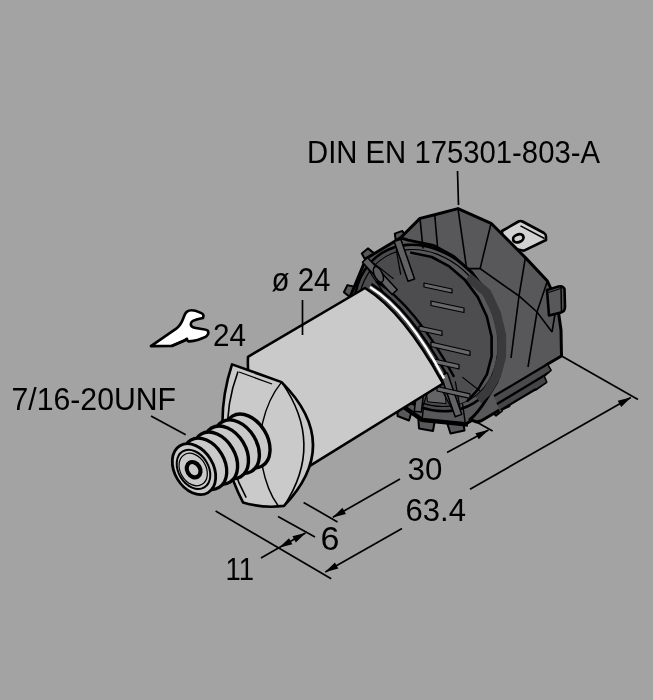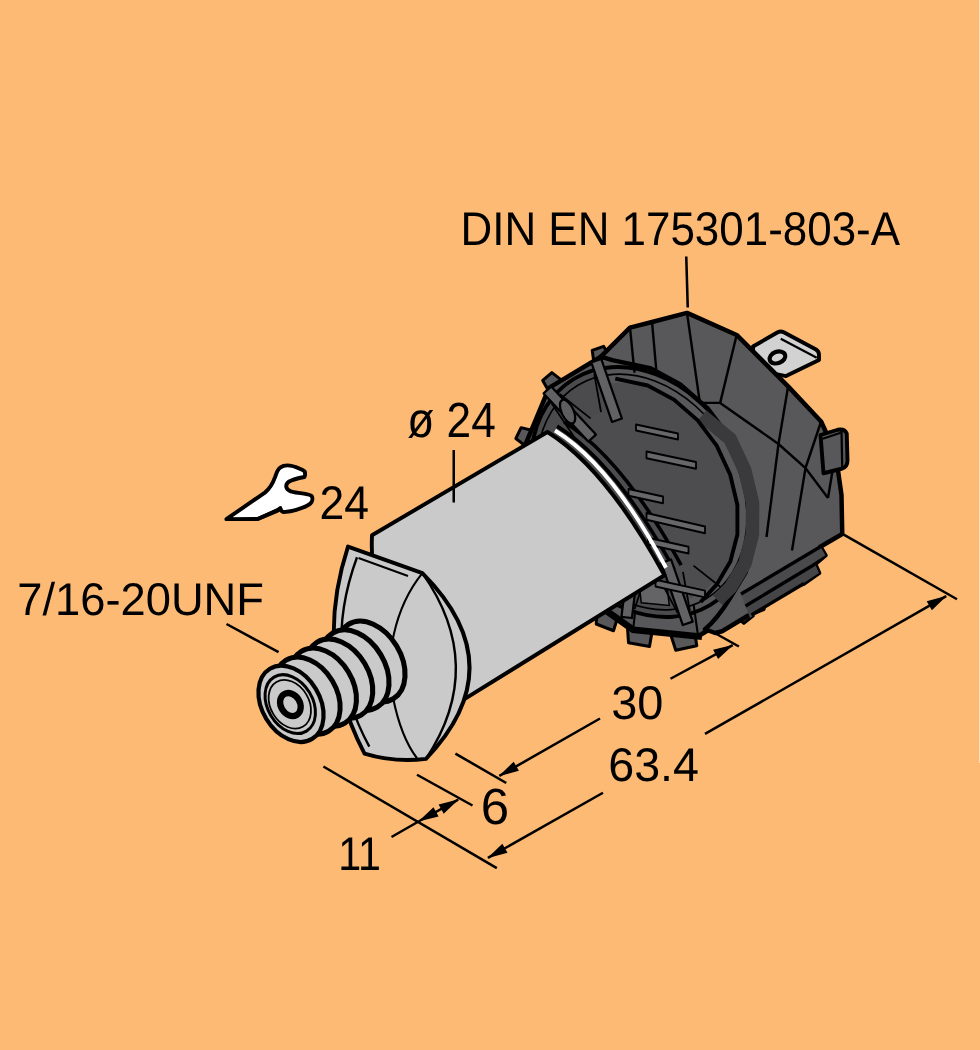--- a/index.html
+++ b/index.html
@@ -1,16 +1,16 @@
 <!DOCTYPE html>
 <html><head>
 <meta charset="utf-8">
 <style>
   html,body{margin:0;padding:0;background:#fff;}
-  #wrap{width:653px;height:700px;position:relative;overflow:hidden;background:#fdba74;}
+  #wrap{width:653px;height:700px;position:relative;overflow:hidden;background:#a3a3a3;}
   svg{position:absolute;left:0;top:0;}
   text{font-family:"Liberation Sans",sans-serif;fill:#000;-webkit-font-smoothing:antialiased;}
   body{-webkit-font-smoothing:antialiased;}
 </style>
 </head>
 <body>
 <div id="wrap">
 <svg width="653" height="700" viewBox="0 0 653 700">
 <defs>
 <marker id="ah" markerWidth="15" markerHeight="9" refX="13.5" refY="4.5" orient="auto-start-reverse" markerUnits="userSpaceOnUse">

